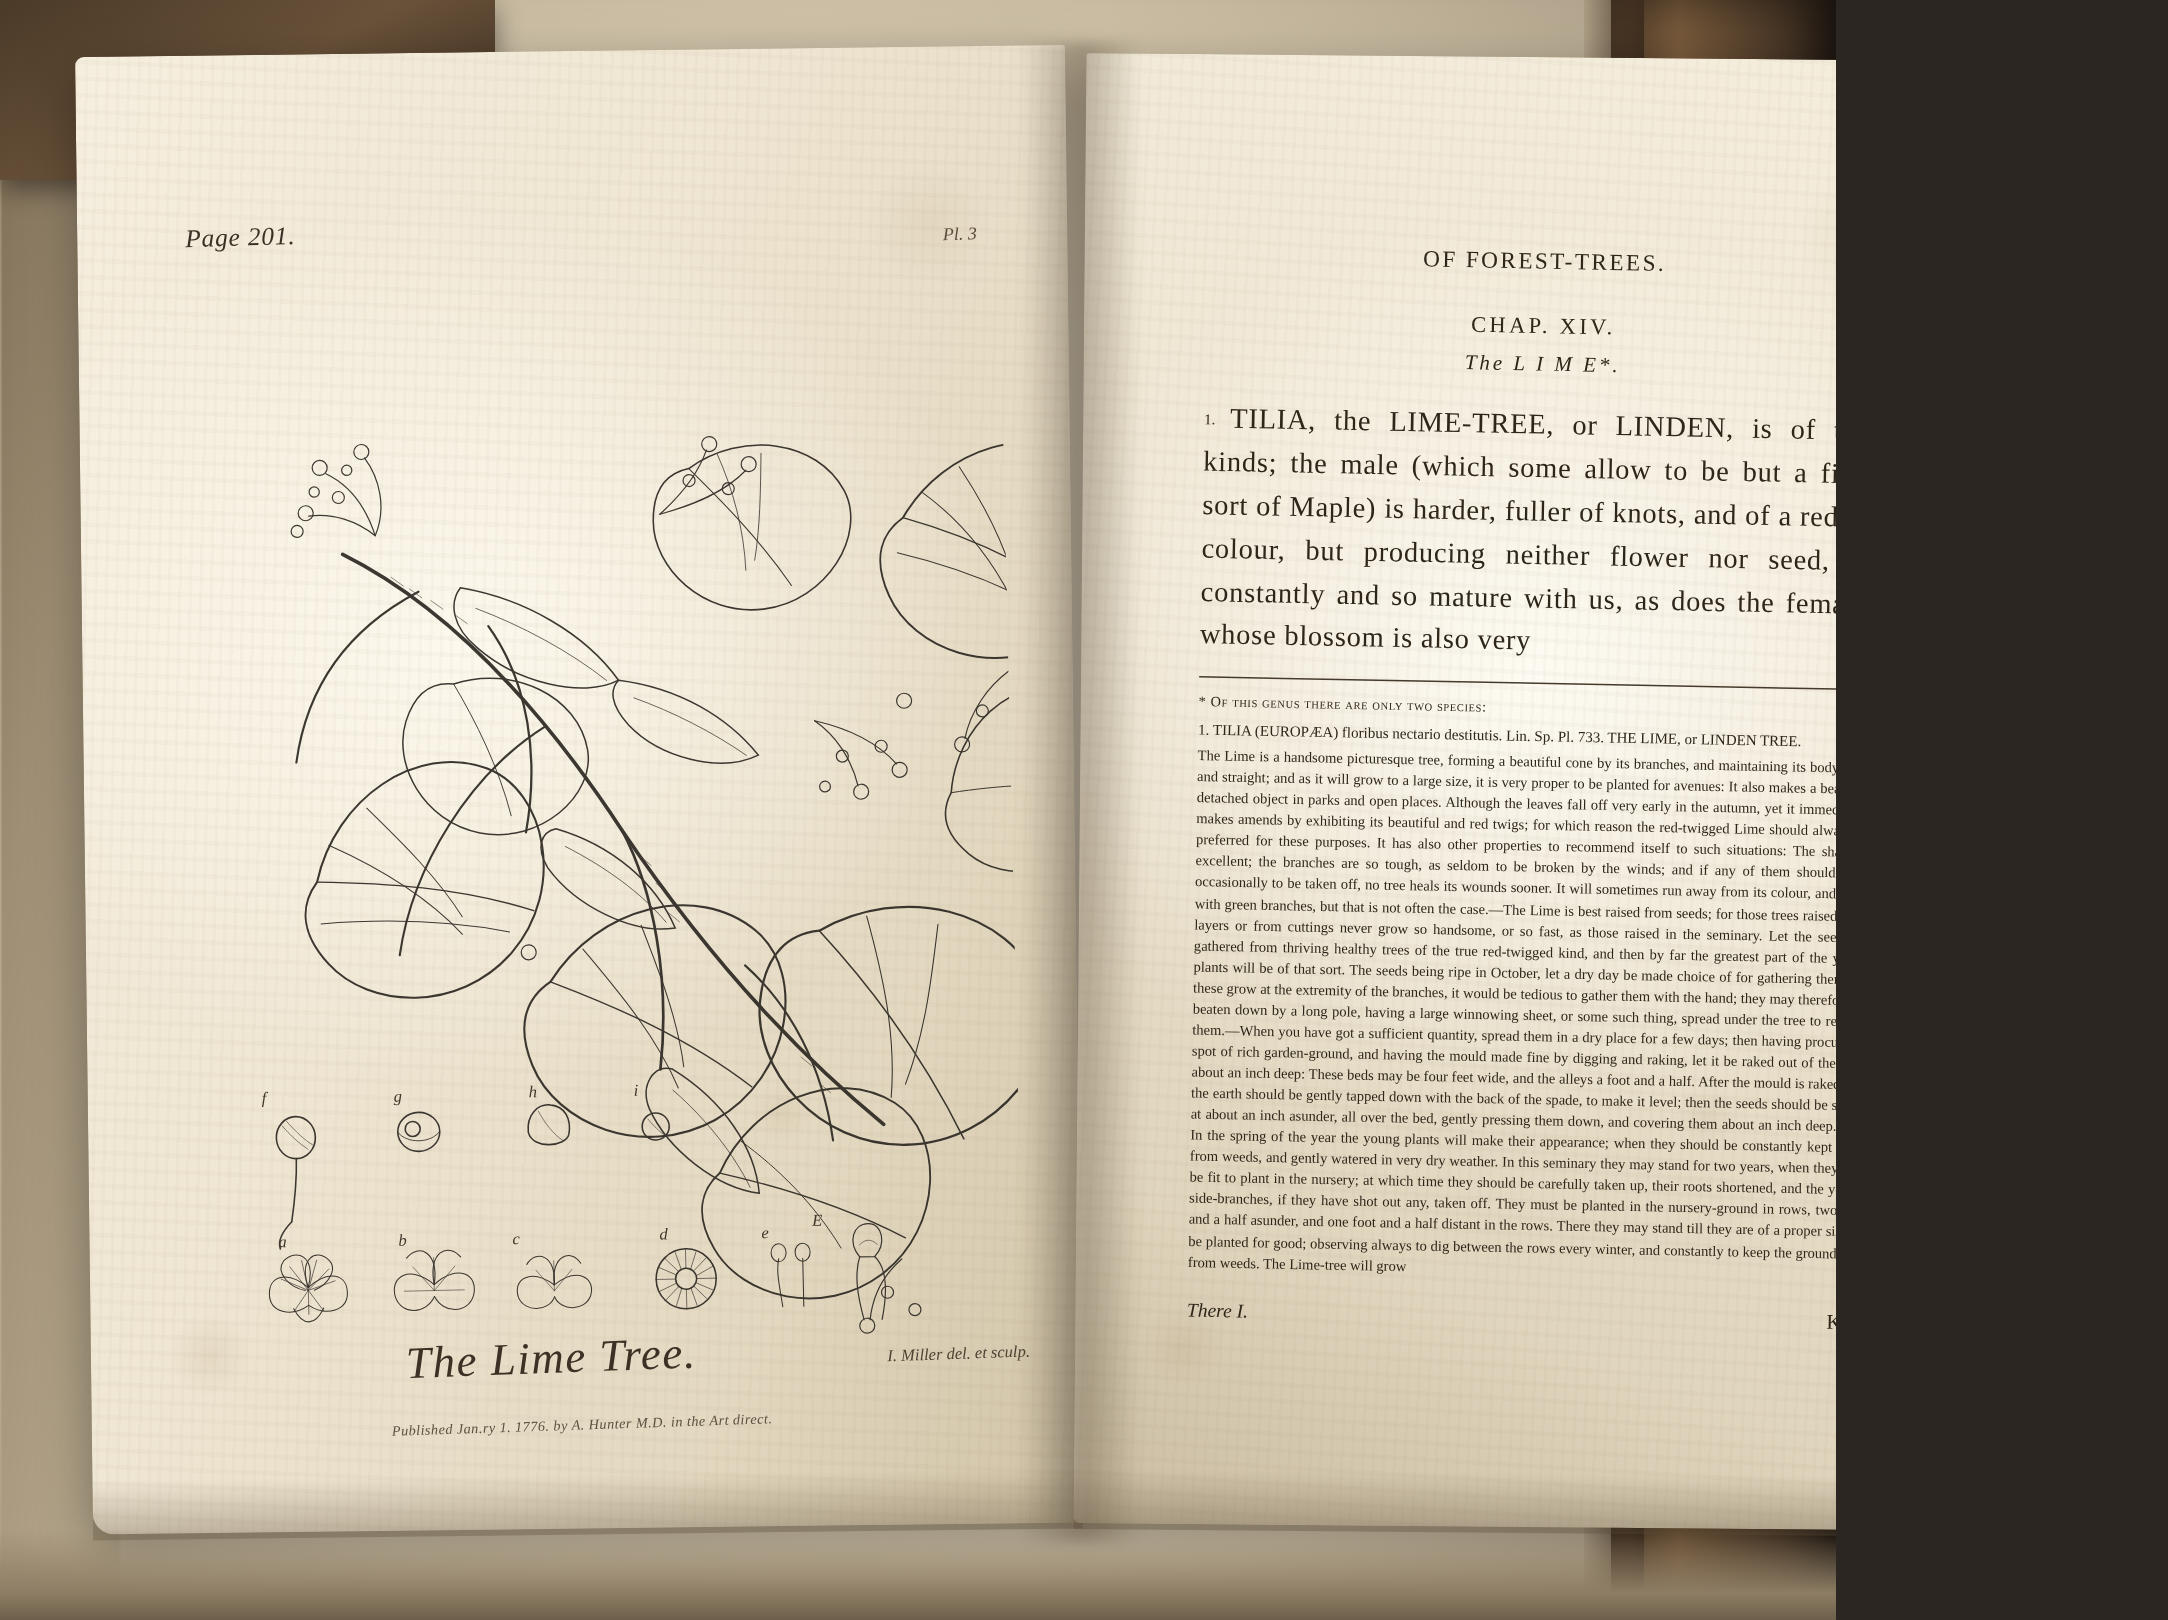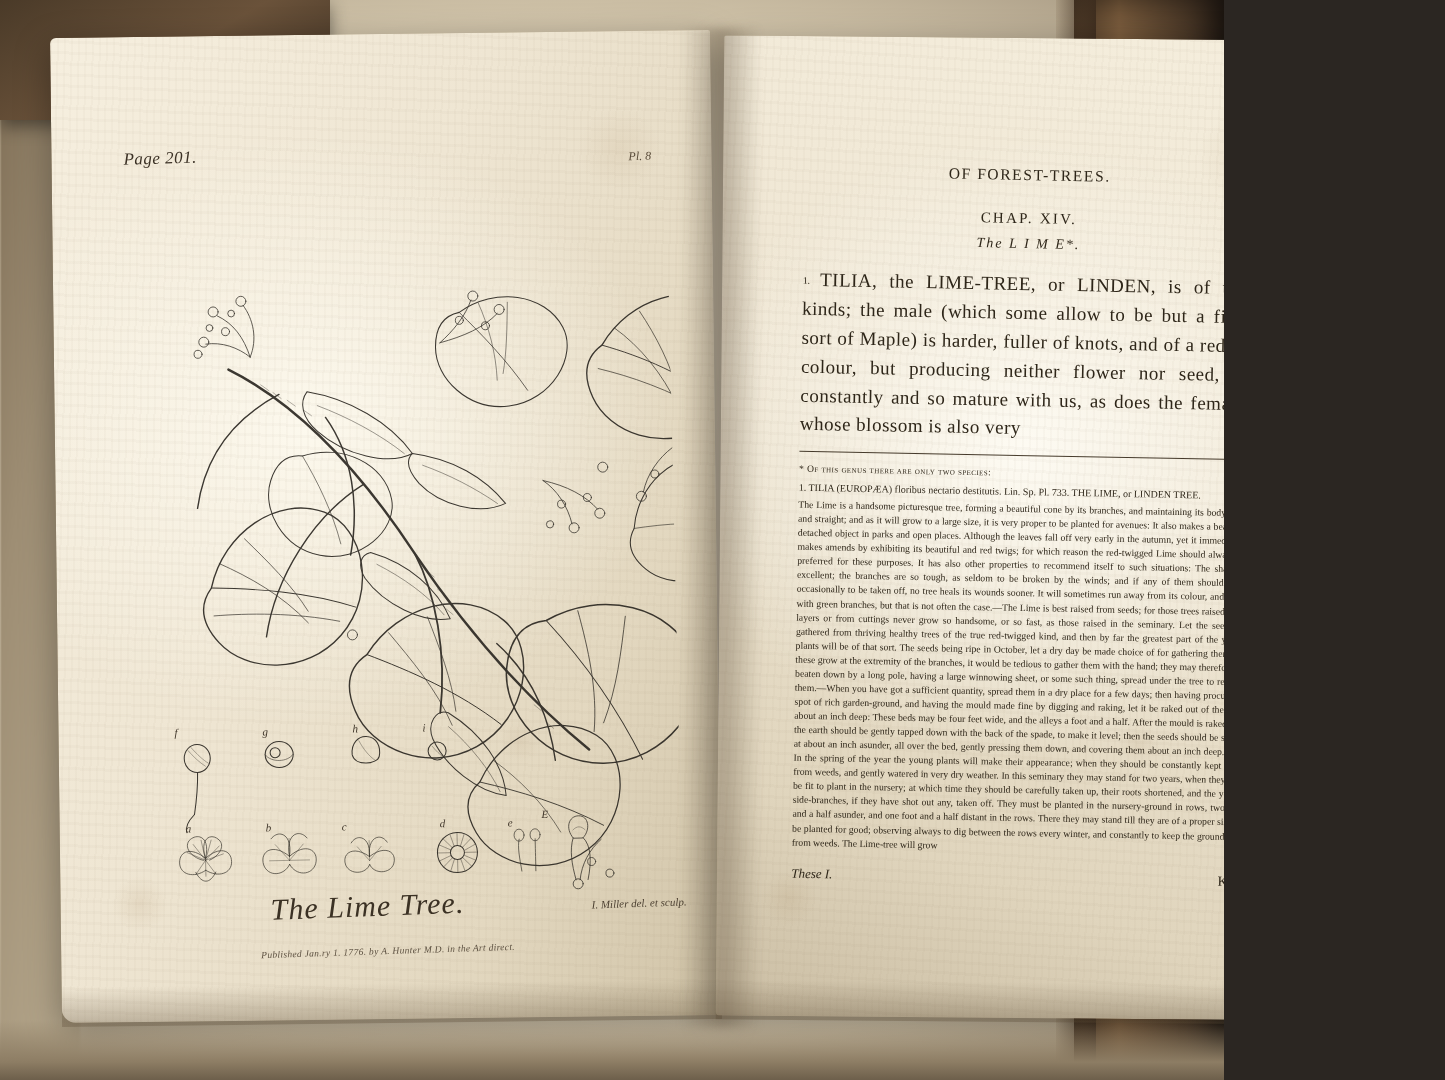--- a/index.html
+++ b/index.html
@@ -219,21 +219,21 @@
   <div class="cover-right-edge"></div>
 
   <div class="book">
 
     <div class="page page-left">
       <div class="page-grain"></div>
       <div class="foxing"></div>
 
       <div class="plate-inner">
         <div class="plate-pagenum">Page 201.</div>
-        <div class="plate-platenum">Pl. 8</div>
+        <div class="plate-platenum">Pl. 3</div>
 
         <svg class="engraving" viewBox="0 0 560 740">
           <defs>
             <g id="leafshape">
               <path d="M0,0 C28,-34 78,-40 104,-12 C126,12 112,62 72,78 C34,93 -6,70 -14,40 C-20,18 -12,6 0,0 Z"></path>
             </g>
           </defs>
           <g fill="none" stroke="#2e2a24" stroke-width="1.05" stroke-linecap="round">
 
             <path d="M118,212 C190,250 250,320 300,400 C345,470 400,540 470,600" stroke-width="2.4"></path>
@@ -481,21 +481,21 @@
             <span class="initial">TILIA, the LIME-TREE, or LINDEN, is of two kinds; the male (which some allow to be but a finer sort of Maple) is harder, fuller of knots, and of a redder colour, but producing neither flower nor seed, so constantly and so mature with us, as does the female, whose blossom is also very</span>
           </div>
 
           <div class="rule"></div>
 
           <div class="fn fn-head">* Of this genus there are only two species:</div>
           <div class="fn-species">1. TILIA (EUROPÆA) floribus nectario destitutis.    Lin. Sp. Pl. 733.   THE LIME, or LINDEN TREE.</div>
           <div class="fn-body">The Lime is a handsome picturesque tree, forming a beautiful cone by its branches, and maintaining its body taper and straight; and as it will grow to a large size, it is very proper to be planted for avenues: It also makes a beautiful detached object in parks and open places. Although the leaves fall off very early in the autumn, yet it immediately makes amends by exhibiting its beautiful and red twigs; for which reason the red-twigged Lime should always be preferred for these purposes. It has also other properties to recommend itself to such situations: The shade is excellent; the branches are so tough, as seldom to be broken by the winds; and if any of them should want occasionally to be taken off, no tree heals its wounds sooner. It will sometimes run away from its colour, and grow with green branches, but that is not often the case.—The Lime is best raised from seeds; for those trees raised from layers or from cuttings never grow so handsome, or so fast, as those raised in the seminary. Let the seeds be gathered from thriving healthy trees of the true red-twigged kind, and then by far the greatest part of the young plants will be of that sort. The seeds being ripe in October, let a dry day be made choice of for gathering them. As these grow at the extremity of the branches, it would be tedious to gather them with the hand; they may therefore be beaten down by a long pole, having a large winnowing sheet, or some such thing, spread under the tree to receive them.—When you have got a sufficient quantity, spread them in a dry place for a few days; then having procured a spot of rich garden-ground, and having the mould made fine by digging and raking, let it be raked out of the beds about an inch deep: These beds may be four feet wide, and the alleys a foot and a half. After the mould is raked out, the earth should be gently tapped down with the back of the spade, to make it level; then the seeds should be sown, at about an inch asunder, all over the bed, gently pressing them down, and covering them about an inch deep.—— In the spring of the year the young plants will make their appearance; when they should be constantly kept clear from weeds, and gently watered in very dry weather. In this seminary they may stand for two years, when they will be fit to plant in the nursery; at which time they should be carefully taken up, their roots shortened, and the young side-branches, if they have shot out any, taken off. They must be planted in the nursery-ground in rows, two feet and a half asunder, and one foot and a half distant in the rows. There they may stand till they are of a proper size to be planted for good; observing always to dig between the rows every winter, and constantly to keep the ground free from weeds. The Lime-tree will grow</div>
 
           <div class="foot-row">
-            <span class="vol">These I.</span>
+            <span class="vol">There I.</span>
             <span class="sig">K k</span>
           </div>
         </div>
       </div>
       <div class="curl"></div>
       <div class="edge-shadow-bottom"></div>
     </div>
 
     <div class="gutter"></div>
   </div>

